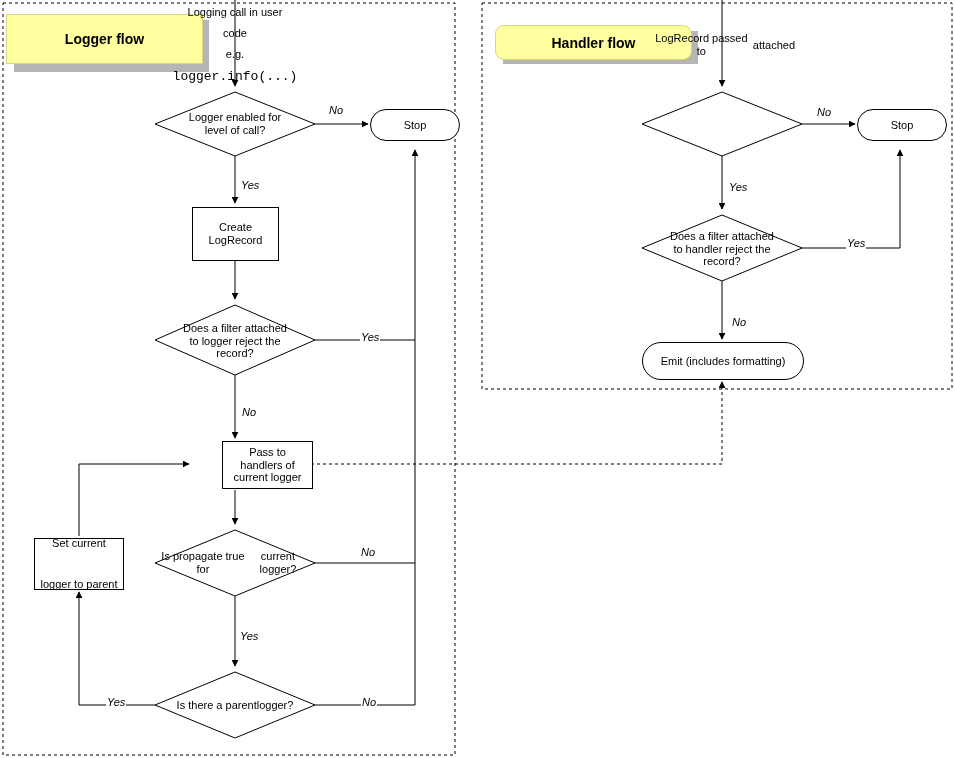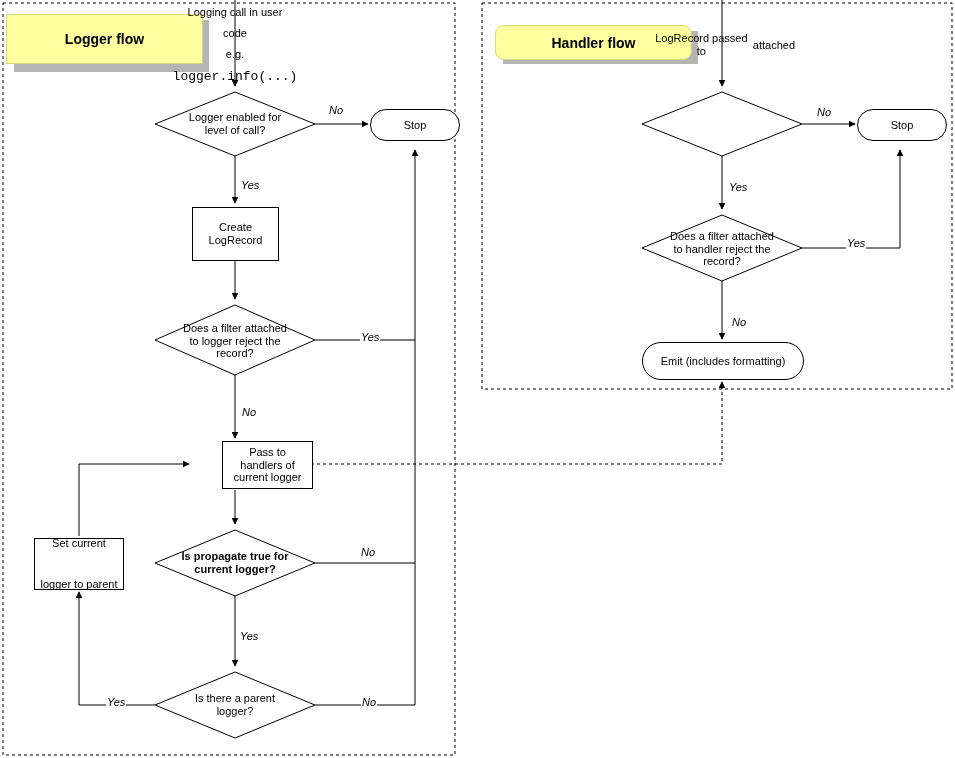--- a/index.html
+++ b/index.html
@@ -175,31 +175,31 @@
     <span>to logger reject the</span>
     <span>record?</span>
   </div>
 
   <div class="node rect" style="left:190px; top:441px; width:91px; height:48px; flex-direction:column;margin-left:32px;">
     <span>Pass to</span>
     <span>handlers of</span>
     <span>current logger</span>
   </div>
 
-  <div class="diamond-text" style="left:160px; top:543px; width:150px; height:40px; flex-direction:column;font-weight:bold;">
+  <div class="diamond-text" style="left:160px; top:543px; width:150px; height:40px; flex-direction:row;">
     <span>Is propagate true for</span>
     <span>current logger?</span>
   </div>
 
   <div class="node rect" style="left:34px; top:538px; width:90px; height:52px; flex-direction:column;gap:28px;">
     <span>Set current</span>
     <span>logger to parent</span>
   </div>
 
-  <div class="diamond-text" style="left:163px; top:685px; width:144px; height:40px; flex-direction:column;">
+  <div class="diamond-text" style="left:163px; top:685px; width:144px; height:40px; ">
     <span>Is there a parent</span>
     <span>logger?</span>
   </div>
 
   <div class="edge-label" style="left:328px; top:104px;">No</div>
   <div class="edge-label" style="left:240px; top:179px;">Yes</div>
   <div class="edge-label" style="left:360px; top:331px;">Yes</div>
   <div class="edge-label" style="left:241px; top:406px;">No</div>
   <div class="edge-label" style="left:360px; top:546px;">No</div>
   <div class="edge-label" style="left:239px; top:630px;">Yes</div>

